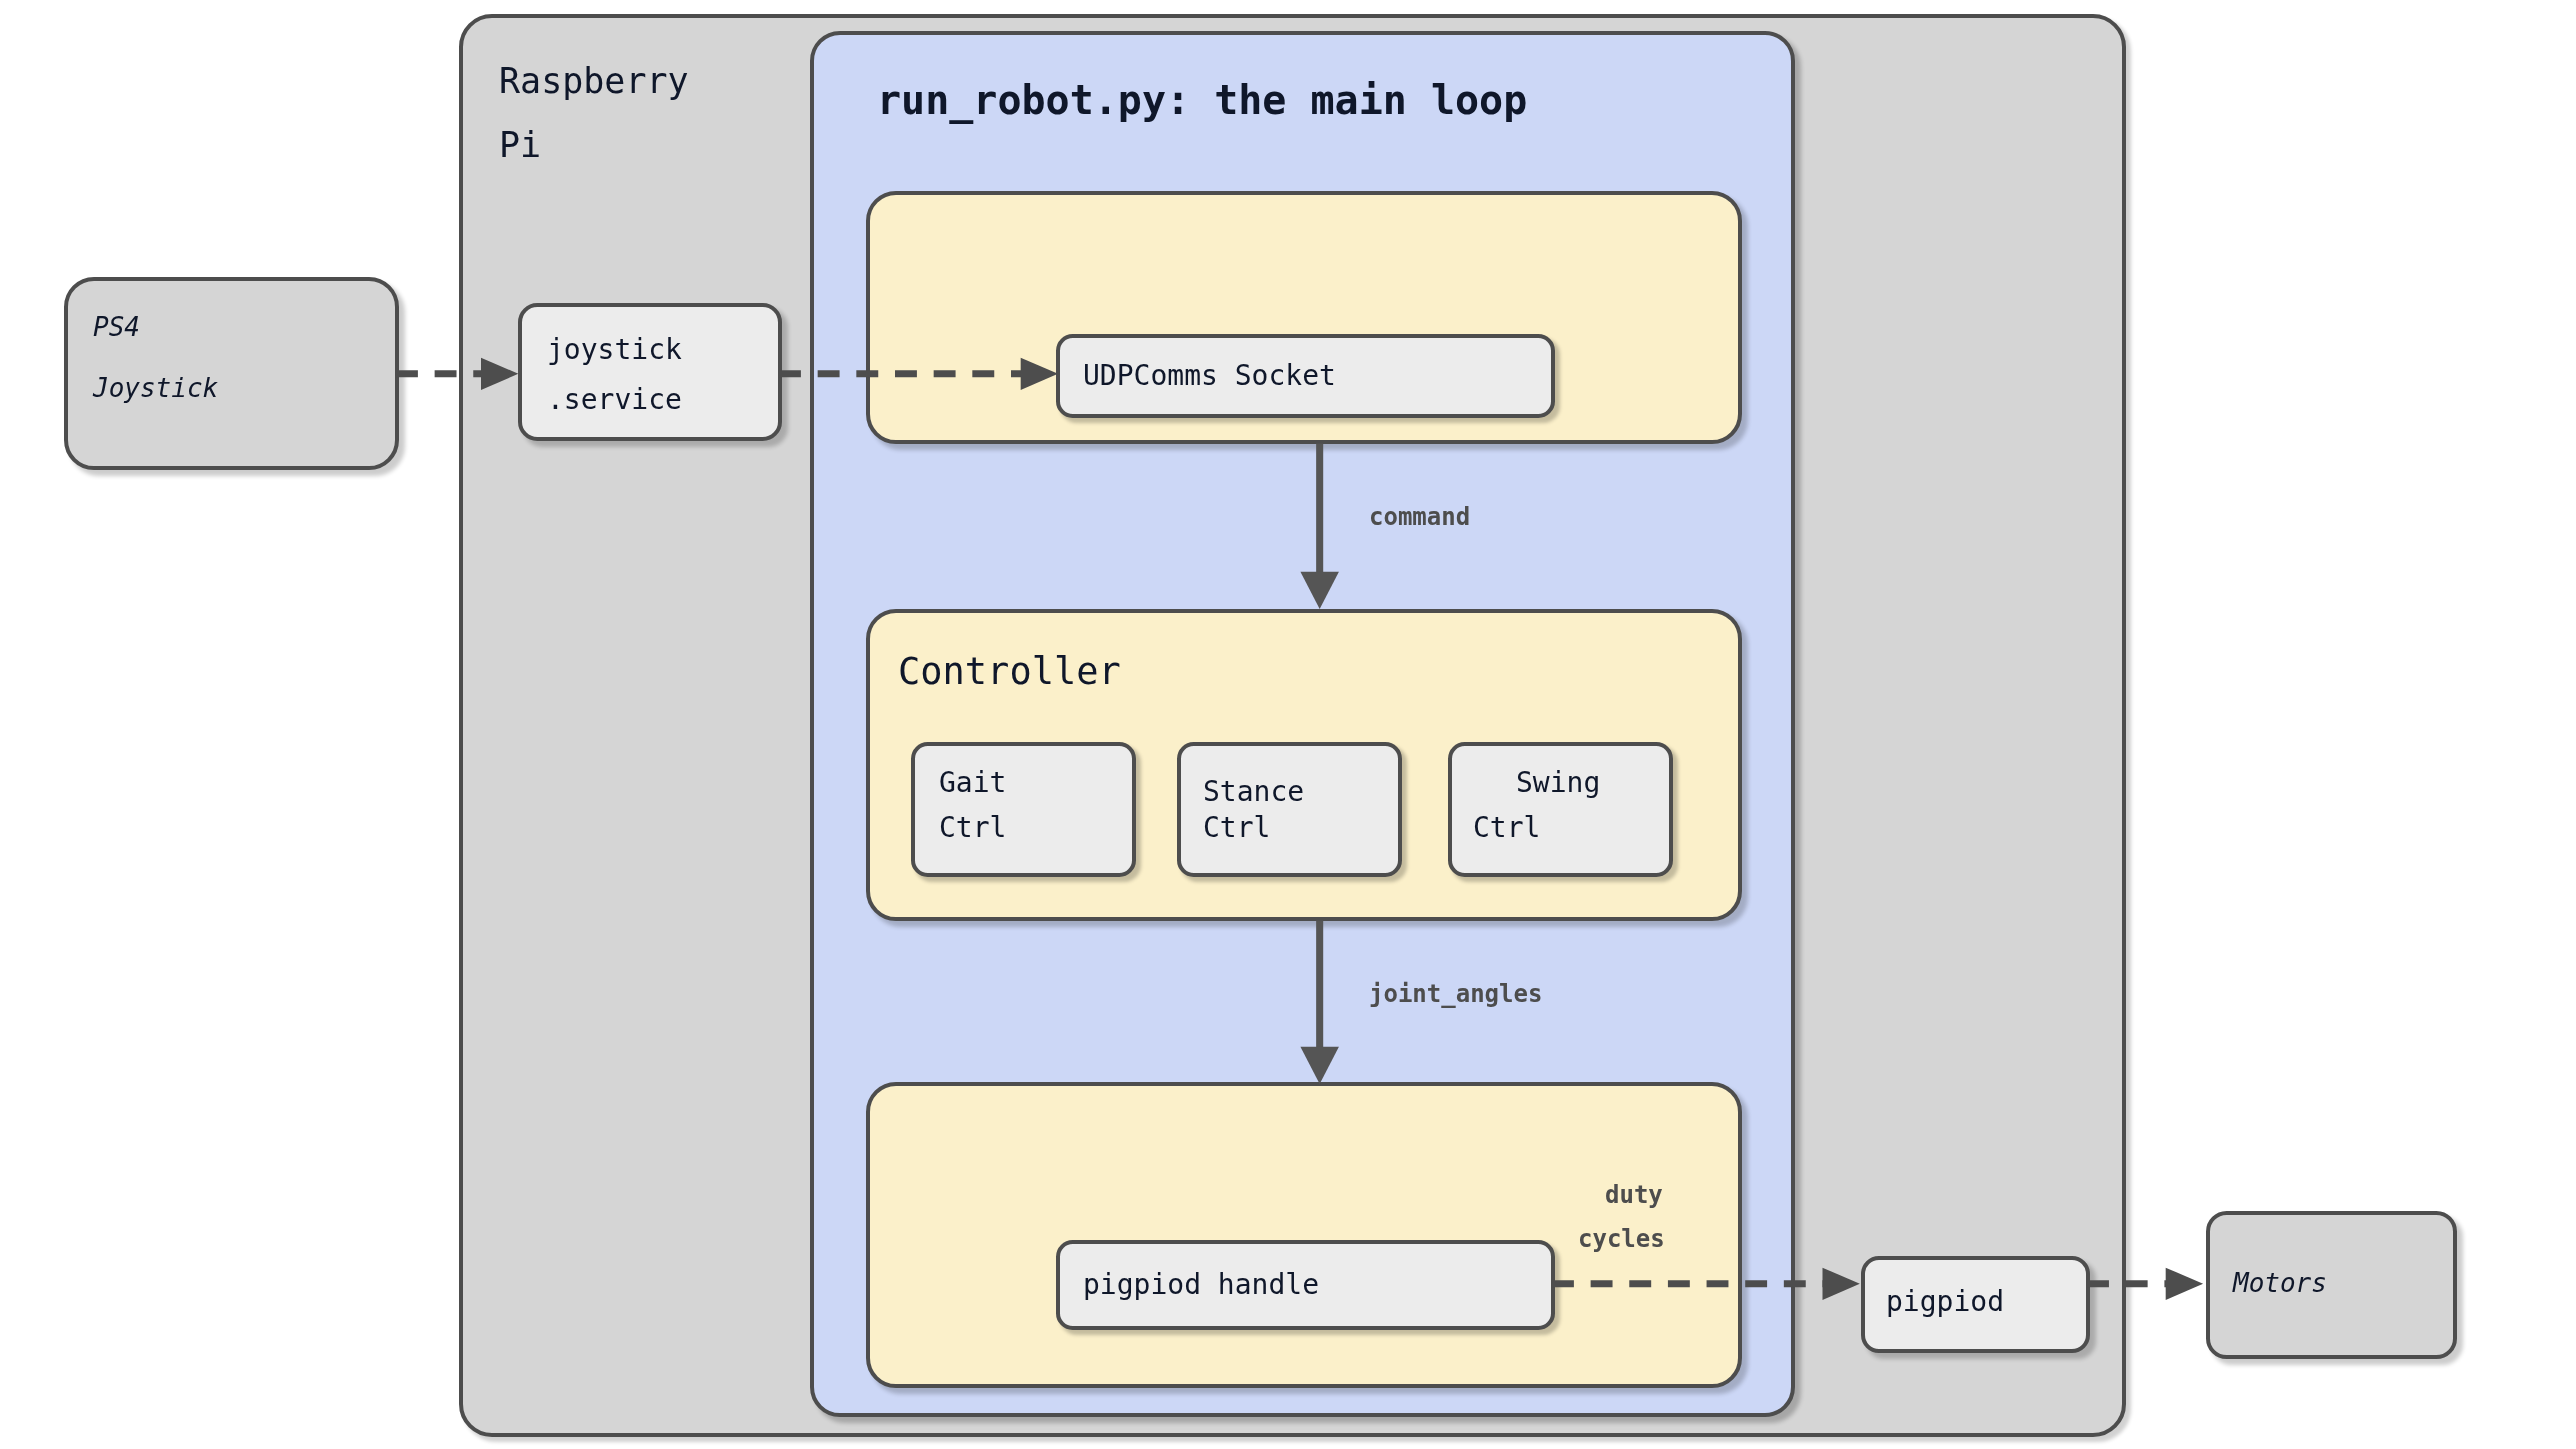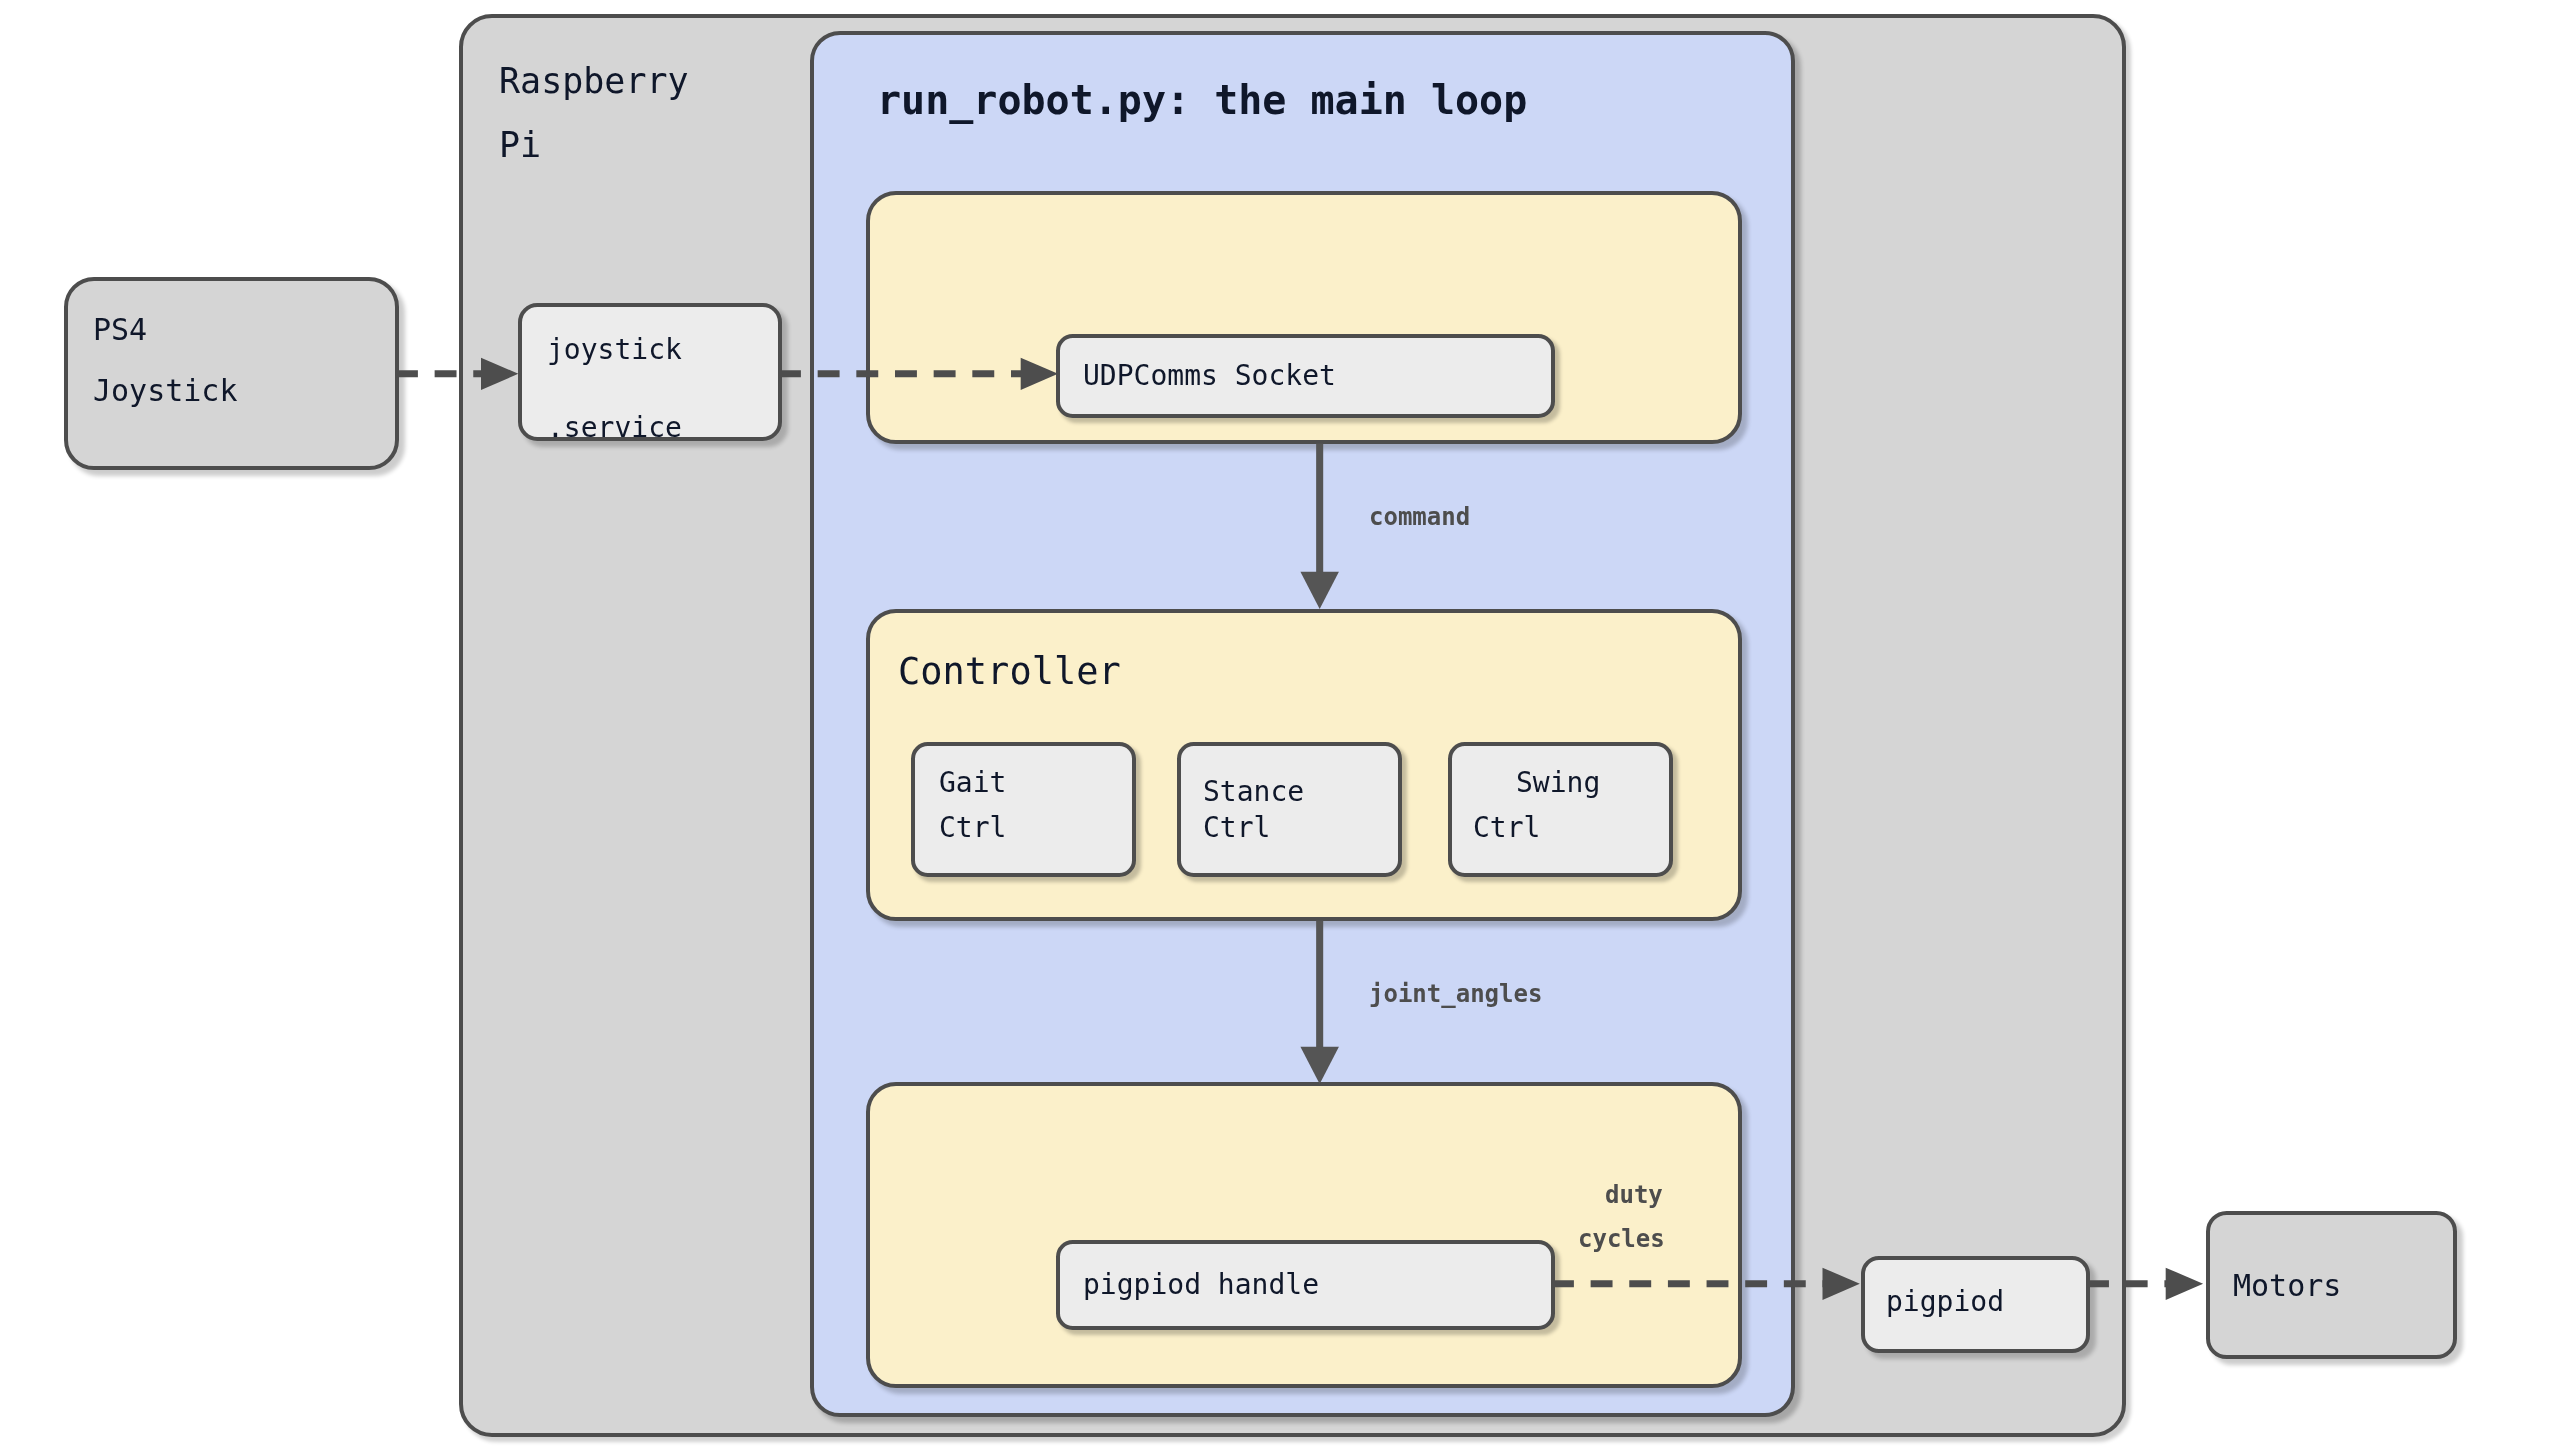--- a/index.html
+++ b/index.html
@@ -58,21 +58,21 @@
   }
 
   .title-main {
     font-size: 40px;
     font-weight: bold;
     letter-spacing: 0px;
   }
 
   .head-lg   { font-size: 37px; }
   .head-md   { font-size: 35px; }
-  .text-md   { font-size: 30px; }
+  .text-md   { font-size: 26px; font-style: italic; }
   .text-sm   { font-size: 28px; }
 
   .edge-label {
     position: absolute;
     color: #4d4d4d;
     font-family: "DejaVu Sans Mono", monospace;
     font-weight: bold;
     font-size: 24px;
     white-space: pre;
     line-height: 1.25;
@@ -95,21 +95,21 @@
   <div class="label text-md" style="left:93px; top:370px;">Joystick</div>
 
   <div class="box box-gray container-rpi" style="left:459px; top:14px; width:1667px; height:1423px;">
   </div>
   <div class="label head-md" style="left:499px; top:57px;">Raspberry</div>
   <div class="label head-md" style="left:499px; top:121px;">Pi</div>
 
   <div class="box box-light" style="left:518px; top:303px; width:264px; height:138px; border-radius:19.3px; border-width:4.5px;">
   </div>
   <div class="label text-sm" style="left:547px; top:330px;">joystick</div>
-  <div class="label text-sm" style="left:547px; top:380px;margin-top:28px;">.service</div>
+  <div class="label text-sm" style="left:547px; top:380px;">.service</div>
 
   <div class="box box-light" style="left:1861px; top:1256px; width:229px; height:97px; border-radius:18px; border-width:4.5px;">
   </div>
   <div class="label text-sm" style="left:1886px; top:1282px;">pigpiod</div>
 
   <div class="box box-blue container-main" style="left:810px; top:31px; width:985px; height:1386px;">
   </div>
   <div class="label title-main" style="left:849px; top:72px;margin-left:28px;">run_robot.py: the main loop</div>
 
   <div class="box box-yellow" style="left:866px; top:191px; width:876px; height:253px;">

